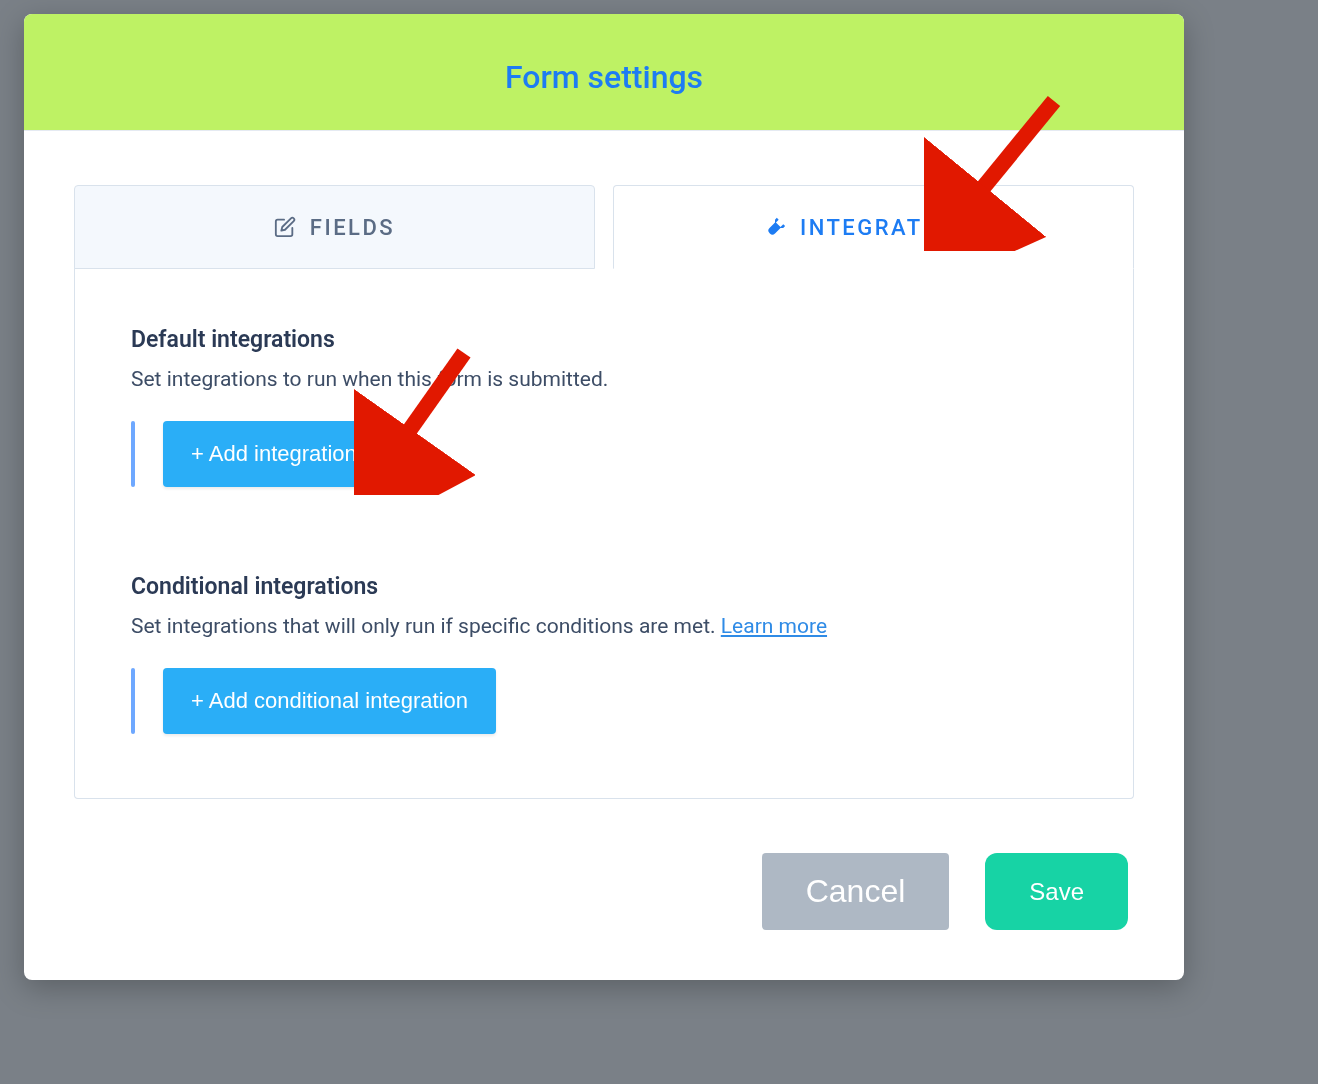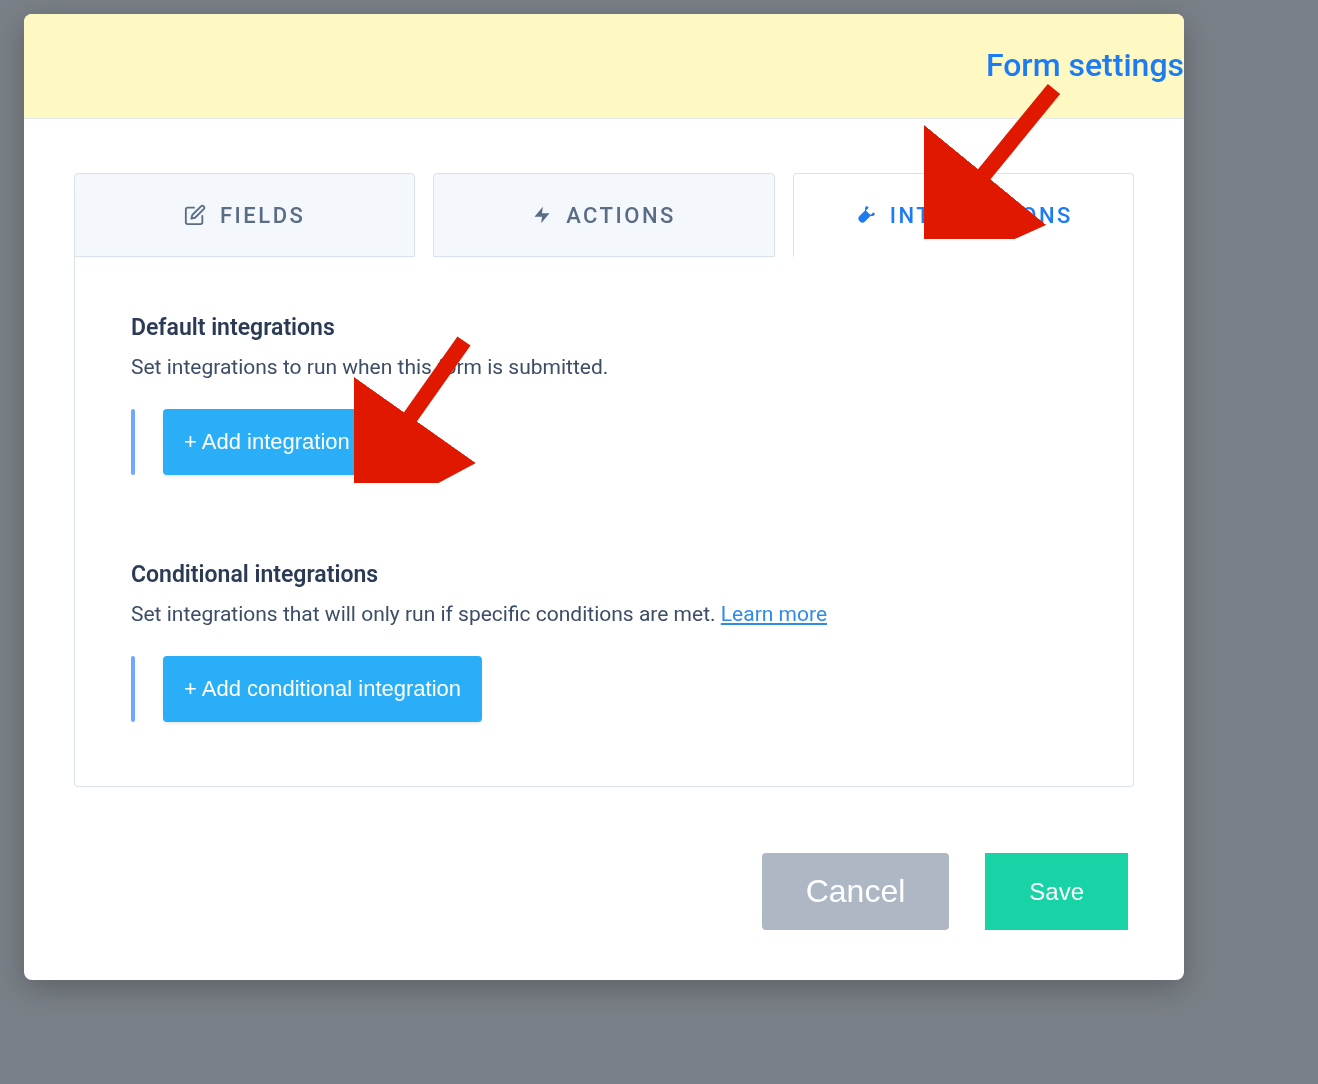--- a/index.html
+++ b/index.html
@@ -16,25 +16,25 @@
     left:24px; top:14px;
     width:1160px;
     height:966px;
     background:#fff;
     border-radius:8px;
     box-shadow:0 8px 30px rgba(0,0,0,0.25);
     display:flex;
     flex-direction:column;
   }
   .modal-header {
-    background:#fef9c3;
+    background:#bef264;
     border-bottom:1px solid #e5eaf2;
     border-radius:8px 8px 0 0;
-    text-align:right;
-    padding:32px 0 34px 0;
+    text-align:center;
+    padding:44px 0 34px 0;
   }
   .modal-title {
     font-size:32px;
     font-weight:500;
     color:#1d7cf3;
     margin:0;
   }
   .modal-body {
     flex:1;
     padding:54px 50px 0 50px;
@@ -103,21 +103,21 @@
     border-radius:3px;
     background:#6ea8ff;
   }
   .btn-primary {
     background:#2aaef7;
     color:#fff;
     border:none;
     border-radius:4px;
     font-size:22px;
     font-weight:500;
-    padding:20px 21px;
+    padding:20px 28px;
     cursor:pointer;
     box-shadow:0 2px 3px rgba(0,0,0,0.08);
   }
   .modal-footer {
     display:flex;
     justify-content:flex-end;
     gap:36px;
     padding:26px 56px 50px 0;
   }
   .btn-cancel {
@@ -127,21 +127,21 @@
     border-radius:4px;
     font-size:32px;
     font-weight:500;
     padding:20px 44px;
     cursor:pointer;
   }
   .btn-save {
     background:#17d3a5;
     color:#fff;
     border:none;
-    border-radius:0;
+    border-radius:12px;
     font-size:24px;
     font-weight:500;
     padding:20px 44px;
     cursor:pointer;
   }
   
   .annot {
     position:absolute;
     pointer-events:none;
   }
@@ -162,28 +162,20 @@
       <div class="tab">
         <span class="icon">
           <svg width="22" height="22" viewBox="0 0 24 24" fill="none" stroke="#5b6c85" stroke-width="2" stroke-linecap="round" stroke-linejoin="round">
             <path d="M11 4H4a2 2 0 0 0-2 2v14a2 2 0 0 0 2 2h14a2 2 0 0 0 2-2v-7"></path>
             <path d="M18.5 2.5a2.121 2.121 0 0 1 3 3L12 15l-4 1 1-4 9.5-9.5z"></path>
           </svg>
         </span>
         <span>FIELDS</span>
       </div>
 
-      <div class="tab">
-        <span class="icon">
-          <svg width="20" height="22" viewBox="0 0 24 24" fill="#5b6c85">
-            <polygon points="13 2 3 14 12 14 11 22 21 10 12 10 13 2"></polygon>
-          </svg>
-        </span>
-        <span>ACTIONS</span>
-      </div>
 
       <div class="tab active">
         <span class="icon">
           <svg width="22" height="22" viewBox="0 0 24 24" fill="#1d7cf3">
             <path d="M20 4l-3.5 3.5M14 2l-2 2v3l-6 6a4 4 0 0 0 0 5.6l.4.4a4 4 0 0 0 5.6 0l6-6h3l2-2-2-2-3 3-5-5 3-3-2-2z"></path>
           </svg>
         </span>
         <span>INTEGRATIONS</span>
       </div>
 

